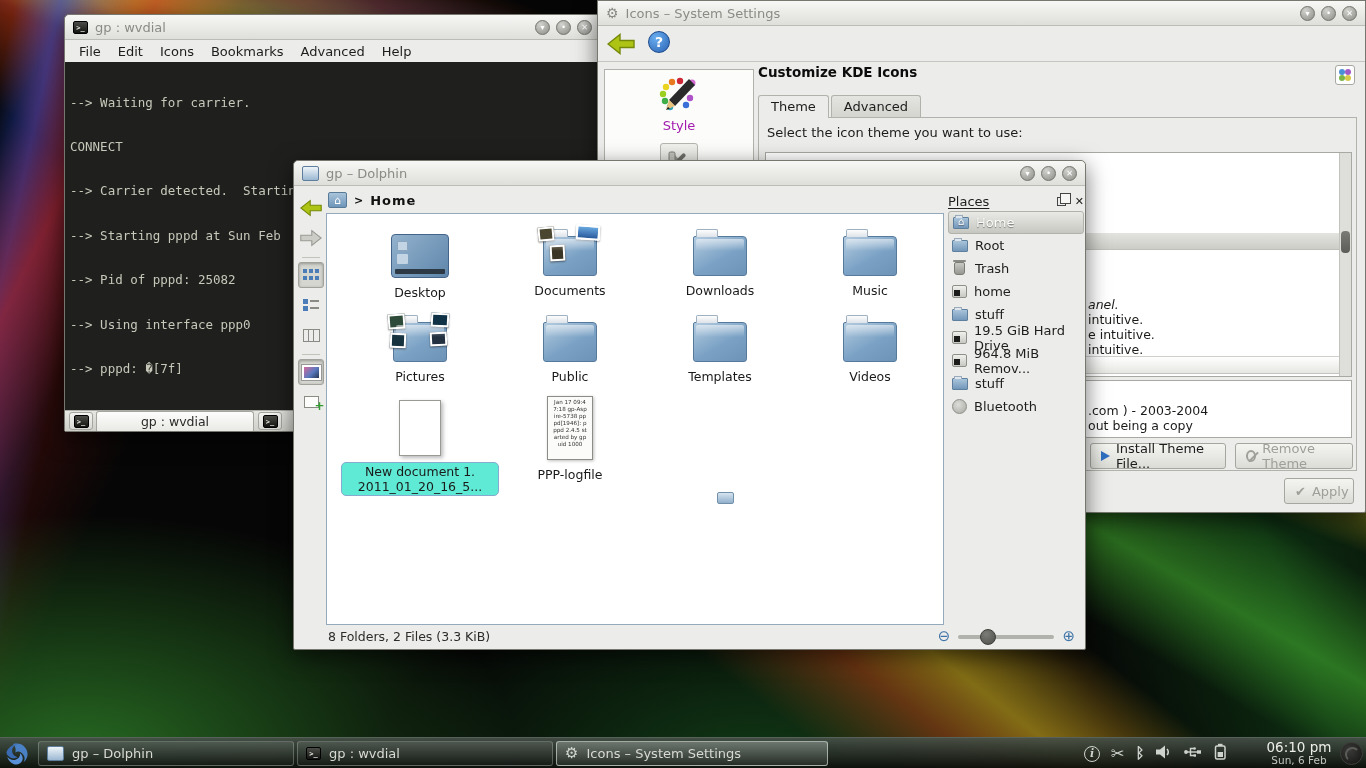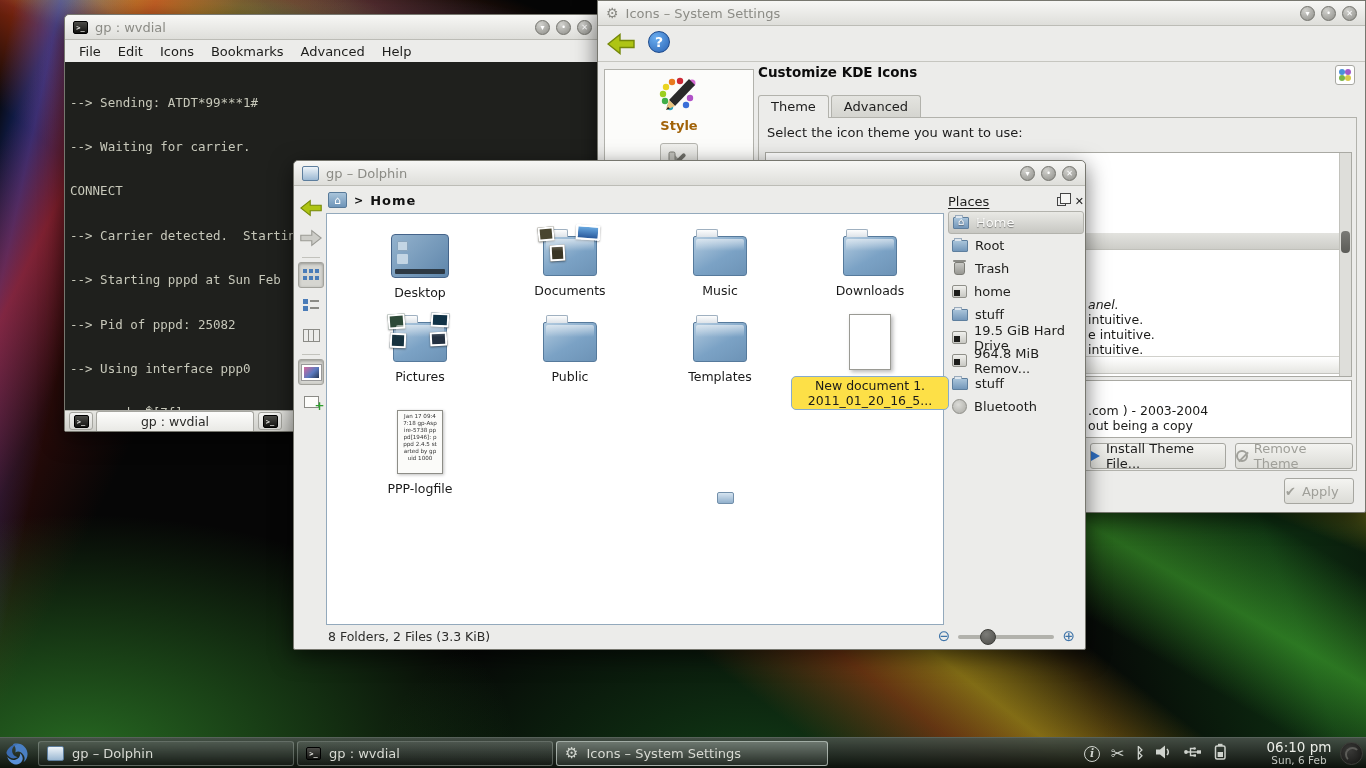--- a/index.html
+++ b/index.html
@@ -49,21 +49,21 @@
   .settings { left:597px; top:0; width:769px; height:513px; z-index:2; border-radius:0 0 2px 2px; }
   .settings .titlebar { border-radius:0; }
   .s-toolbar { position:relative; height:36px; border-bottom:1px solid #c6c6c0; background:#ececea; }
   .arrow-btn { position:absolute; top:4px; width:34px; height:28px; display:flex; align-items:center; justify-content:center; }
   .help-btn { position:absolute; left:50px; top:5px; width:22px; height:22px; border-radius:50%;
               background:radial-gradient(circle at 35% 30%, #6aaef0, #2a63b4); border:1px solid #1d4a8c;
               color:#fff; font-weight:bold; font-size:14px; text-align:center; line-height:21px; }
   .help-caret { position:absolute; left:74px; top:43px; font-size:8px; color:#222; }
   .s-sidebar { position:absolute; left:6px; top:68px; width:150px; bottom:8px; background:#fcfcfa; border:1px solid #b2b2ac; }
   .s-side-item { display:flex; flex-direction:column; align-items:center; padding-top:6px; }
-  .s-side-label { font-size:13px; font-weight:bold; color:#a16207; margin-top:2px; }
+  .s-side-label { font-size:13px; font-weight:normal; color:#a21caf; margin-top:2px; }
   .tool-btn { margin-top:10px; width:38px; height:36px; border:1px solid #b5b5af; border-radius:3px;
               background:linear-gradient(#f0f0ed,#d9d9d4); display:flex; align-items:center; justify-content:center; }
   .s-heading { position:absolute; left:160px; top:63px; font-size:13.5px; font-weight:bold; color:#0c0c0c; }
   .module-ico { position:absolute; right:10px; top:64px; width:20px; height:20px; background:#fff; border:1px solid #a8a8a2; border-radius:3px; }
   .module-ico i { position:absolute; width:6px; height:6px; border-radius:50%; }
   .s-tabs { position:absolute; left:160px; top:94px; display:flex; font-size:13px; color:#1c1c1c; }
   .s-tab { padding:3px 12px 4px; border:1px solid #b2b2ac; border-bottom:none; border-radius:3px 3px 0 0;
            background:linear-gradient(#e4e4e0,#d4d4cf); margin-right:2px; }
   .s-tab.active { background:#ececea; position:relative; z-index:1; }
   .s-panel { position:absolute; left:160px; top:116px; width:599px; height:354px; border:1px solid #b2b2ac; background:#ececea; }
@@ -71,21 +71,21 @@
   .s-list { position:absolute; left:6px; top:34px; width:587px; height:225px; background:#fff; border:1px solid #a9a9a3; }
   .s-list-graybar { position:absolute; left:0; right:12px; top:80px; height:17px; background:linear-gradient(#e3e3df,#cdcdc8); border-bottom:1px solid #c0c0ba; }
   .s-row { position:absolute; left:322px; font-size:12.5px; color:#1b1b19; white-space:nowrap; }
   .s-shinyrow { position:absolute; left:0; right:12px; top:203px; height:18px;
                 background:linear-gradient(#ffffff,#e6e6e2); border-top:1px solid #d0d0cb; border-bottom:1px solid #c4c4bf; }
   .s-scroll { position:absolute; right:0; top:0; bottom:0; width:12px; background:#dededa; border-left:1px solid #c2c2bc; }
   .s-thumb { position:absolute; left:1px; right:1px; top:78px; height:22px; background:linear-gradient(#7a7a76,#5c5c58); border-radius:4px; }
   .s-desc { position:absolute; left:6px; top:262px; width:587px; height:58px; background:#fff; border:1px solid #a9a9a3;
             font-size:12.5px; color:#1b1b19; }
   .s-desc div { position:absolute; left:322px; white-space:nowrap;text-align:right; }
-  .kbtn { position:absolute; height:26px; display:flex; align-items:center; gap:6px; padding:0 0;
+  .kbtn { position:absolute; height:26px; display:flex; align-items:center; gap:6px; padding:0 10px;
           border:1px solid #a6a6a0; border-radius:3px; background:linear-gradient(#f4f4f1,#dcdcd7);
           font-size:13px; color:#1c1c1c; }
   .kbtn.disabled { color:#9f9f99; }
   .install-arrow { width:0; height:0; border-left:9px solid #2f6fc2; border-top:5px solid transparent; border-bottom:5px solid transparent; }
   .no-circle { width:12px; height:12px; border:2px solid #a0a09a; border-radius:50%; position:relative; }
   .no-circle::after { content:""; position:absolute; left:-1px; top:4px; width:13px; height:2px; background:#a0a09a; transform:rotate(-45deg); }
   .apply-btn { left:686px; top:477px; width:70px; }
 
   
   .dolphin { left:293px; top:160px; width:793px; height:490px; z-index:3; }
@@ -114,21 +114,21 @@
                   background:linear-gradient(135deg,#93b2cd,#5f86ab); border:1px solid #45648a; border-radius:4px; }
   .desktop-icon::before { content:""; position:absolute; left:5px; top:6px; width:9px; height:8px; background:#c3d5e4;
                           border:1px solid #8aa5bd; border-radius:1px; box-shadow:0 13px 0 #c3d5e4; }
   .desktop-icon::after { content:""; position:absolute; left:3px; right:3px; bottom:3px; height:5px; background:#2d3944; border-radius:1px; }
   .photo { position:absolute; border:2px solid #fff; box-shadow:0 1px 2px rgba(0,0,0,.45); }
 
   .doc-icon { width:42px; height:56px; margin-top:4px; background:#fff; border:1px solid #9a9a94; box-shadow:2px 2px 4px rgba(0,0,0,.28); }
   .preview-icon { width:46px; height:64px; background:#fbfbf9; border:1px solid #8d8d87; box-shadow:1px 1px 3px rgba(0,0,0,.25);
                   padding:2px 1px; overflow:hidden; text-align:center;
                   font-size:5.6px; line-height:7px; color:#333; font-family:"DejaVu Sans",sans-serif; }
-  .label-selected { margin-top:6px; border:1px solid #86abce; background:#fde047; border-radius:5px; padding:1px 16px; }
+  .label-selected { margin-top:6px; border:1px solid #86abce; background:#5eead4; border-radius:5px; padding:1px 16px; }
   .label-selected div { font-size:12.5px; color:#1a1a1a; text-align:center; line-height:15px; }
   .cursor-art { position:absolute; left:390px; top:278px; width:17px; height:12px; background:linear-gradient(#cfe0ee,#7fa3c4);
                 border:1px solid #5a7c9c; border-radius:2px; opacity:.85; }
 
   .d-places { position:absolute; left:654px; top:30px; width:136px; bottom:12px; font-size:13px; color:#1e1e1c; }
   .dp-head { display:flex; align-items:center; height:20px; }
   .dp-title { text-decoration:underline; text-underline-offset:2px; }
   .dp-float { margin-left:auto; width:9px; height:9px; border:1px solid #444; background:#eee; position:relative; }
   .dp-float::after { content:""; position:absolute; left:2px; top:-5px; width:9px; height:9px; border:1px solid #444; background:#f6f6f4; }
   .dp-close { margin-left:9px; font-size:11px; font-weight:bold; color:#222; }
@@ -208,21 +208,20 @@
     </div>
     <div class="menubar">
       <span>File</span>
       <span>Edit</span>
       <span>Icons</span>
       <span>Bookmarks</span>
       <span>Advanced</span>
       <span>Help</span>
     </div>
     <div class="term-body">
-      <div>--&gt; Sending: ATDT*99***1#</div>
       <div>--&gt; Waiting for carrier.</div>
       <div>CONNECT</div>
       <div>--&gt; Carrier detected.  Starting PPP immediately.</div>
       <div>--&gt; Starting pppd at Sun Feb  6 18:08:22 2011</div>
       <div>--&gt; Pid of pppd: 25082</div>
       <div>--&gt; Using interface ppp0</div>
       <div>--&gt; pppd: �[7f]</div>
       
       
       
@@ -393,42 +392,46 @@
         <div class="d-item">
           <span class="folder">
             <span class="photo" style="left:-6px;top:-10px;width:16px;height:14px;background:#4a4630;transform:rotate(-5deg);"></span>
             <span class="photo" style="right:-4px;top:-12px;width:24px;height:15px;background:linear-gradient(#68a8e0,#2a5a9c);transform:rotate(4deg);"></span>
             <span class="photo" style="left:6px;top:8px;width:15px;height:16px;background:#3a3524;transform:rotate(-3deg);"></span>
           </span>
           <span class="d-label">Documents</span>
         </div>
         <div class="d-item">
           <span class="folder"></span>
+          <span class="d-label">Downloads</span>
+        </div>
+        <div class="d-item">
+          <span class="folder"></span>
           <span class="d-label">Music</span>
-        </div>
-        <div class="d-item">
-          <span class="folder"></span>
-          <span class="d-label">Downloads</span>
         </div>
         <div class="d-item">
           <span class="folder">
             <span class="photo" style="left:-6px;top:-9px;width:17px;height:15px;background:#2e4a38;transform:rotate(-4deg);"></span>
             <span class="photo" style="right:-3px;top:-10px;width:18px;height:14px;background:#103246;transform:rotate(3deg);"></span>
             <span class="photo" style="left:-4px;top:10px;width:16px;height:15px;background:#16323f;transform:rotate(2deg);"></span>
             <span class="photo" style="right:-1px;top:9px;width:17px;height:14px;background:#233040;transform:rotate(-3deg);"></span>
           </span>
           <span class="d-label">Pictures</span>
         </div>
         <div class="d-item">
           <span class="folder"></span>
           <span class="d-label">Public</span>
         </div>
         <div class="d-item">
           <span class="folder"></span>
           <span class="d-label">Templates</span>
+        </div>
+        <div class="d-item">
+          <span class="folder"></span>
+          <span class="d-label">Videos</span>
         </div>
         <div class="d-item tall">
           <span class="doc-icon"></span>
           <span class="label-selected">
             <div>New document 1.</div>
             <div>2011_01_20_16_5...</div>
           </span>
         </div>
         <div class="d-item tall">
           <span class="preview-icon">

